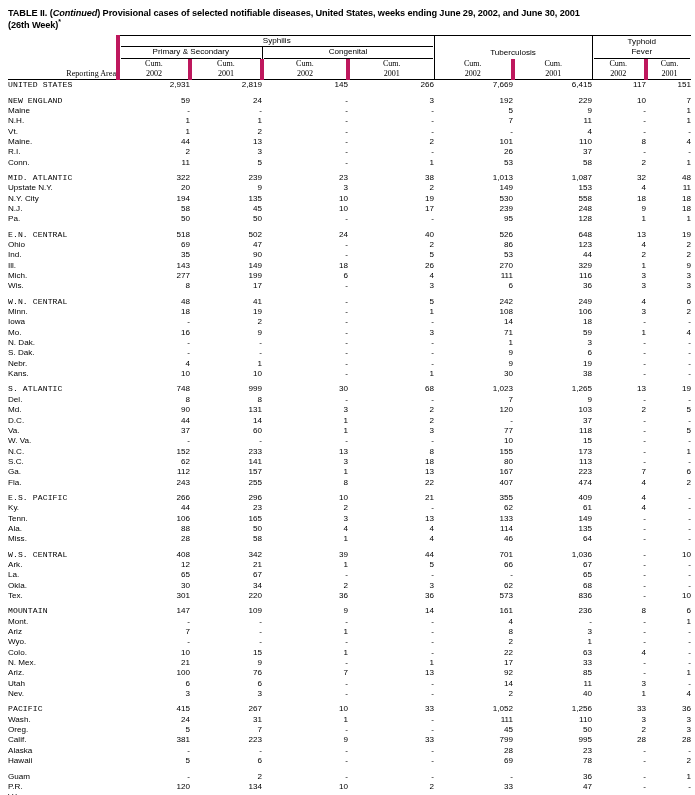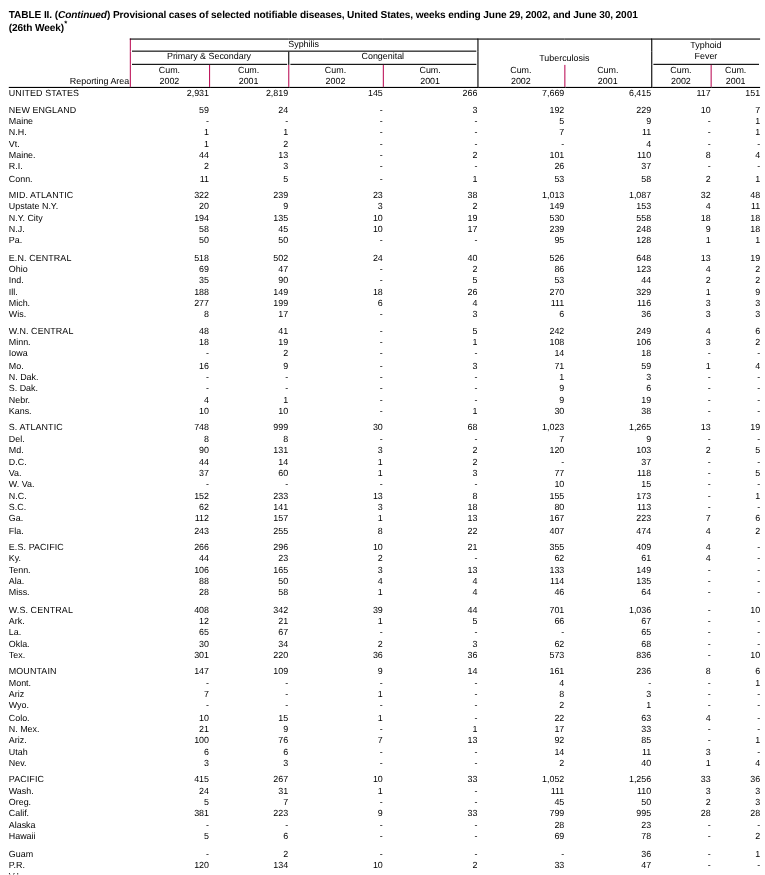--- a/index.html
+++ b/index.html
@@ -58,39 +58,39 @@
     font-size: 8.1px;
     line-height: 9.6px;
   }
   .hd-area {
     text-align: right;
     font-weight: bold;
     font-size: 8.3px;
     padding-left: 1px;
   }
   .b-top { border-top: 1px solid #000; }
-  .b-bot { border-bottom: 1px solid #000; }
-  .b-left { border-left: 1px solid #be185d; }
+  .b-bot { border-bottom: 1px solid #000; font-family: Liberation Serif, serif; }
+  .b-left { border-left: 4px solid #be185d; }
   .b-right { border-right: 1px solid #000; }
 
   .grp-under > span {
     display: block;
     border-bottom: 1px solid #000;
     padding-bottom: 0px;
     margin: 0 1px;
   }
 
   
   .area {
     text-align: left;
     white-space: nowrap;
     padding-left: 1px;
     font-size: 8.2px;
   }
-  .area.grp { letter-spacing: 0.1px; }
+  .area.grp { letter-spacing: 0.1px; font-family: Liberation Mono, monospace; }
   .num {
     text-align: right;
     padding-right: 14px;
     white-space: nowrap;
     font-size: 8.2px;
   }
   tr.spacer td { height: 5px; line-height: 5px; font-size: 1px; }
 </style>
 </head>
 <body>
@@ -349,21 +349,21 @@
           <td class="num">90</td>
           <td class="num">-</td>
           <td class="num">5</td>
           <td class="num">53</td>
           <td class="num">44</td>
           <td class="num">2</td>
           <td class="num">2</td>
         </tr>
         <tr>
           <td class="area">Ill.</td>
-          <td class="num">188</td>
+          <td class="num">143</td>
           <td class="num">149</td>
           <td class="num">18</td>
           <td class="num">26</td>
           <td class="num">270</td>
           <td class="num">329</td>
           <td class="num">1</td>
           <td class="num">9</td>
         </tr>
         <tr>
           <td class="area">Mich.</td>

